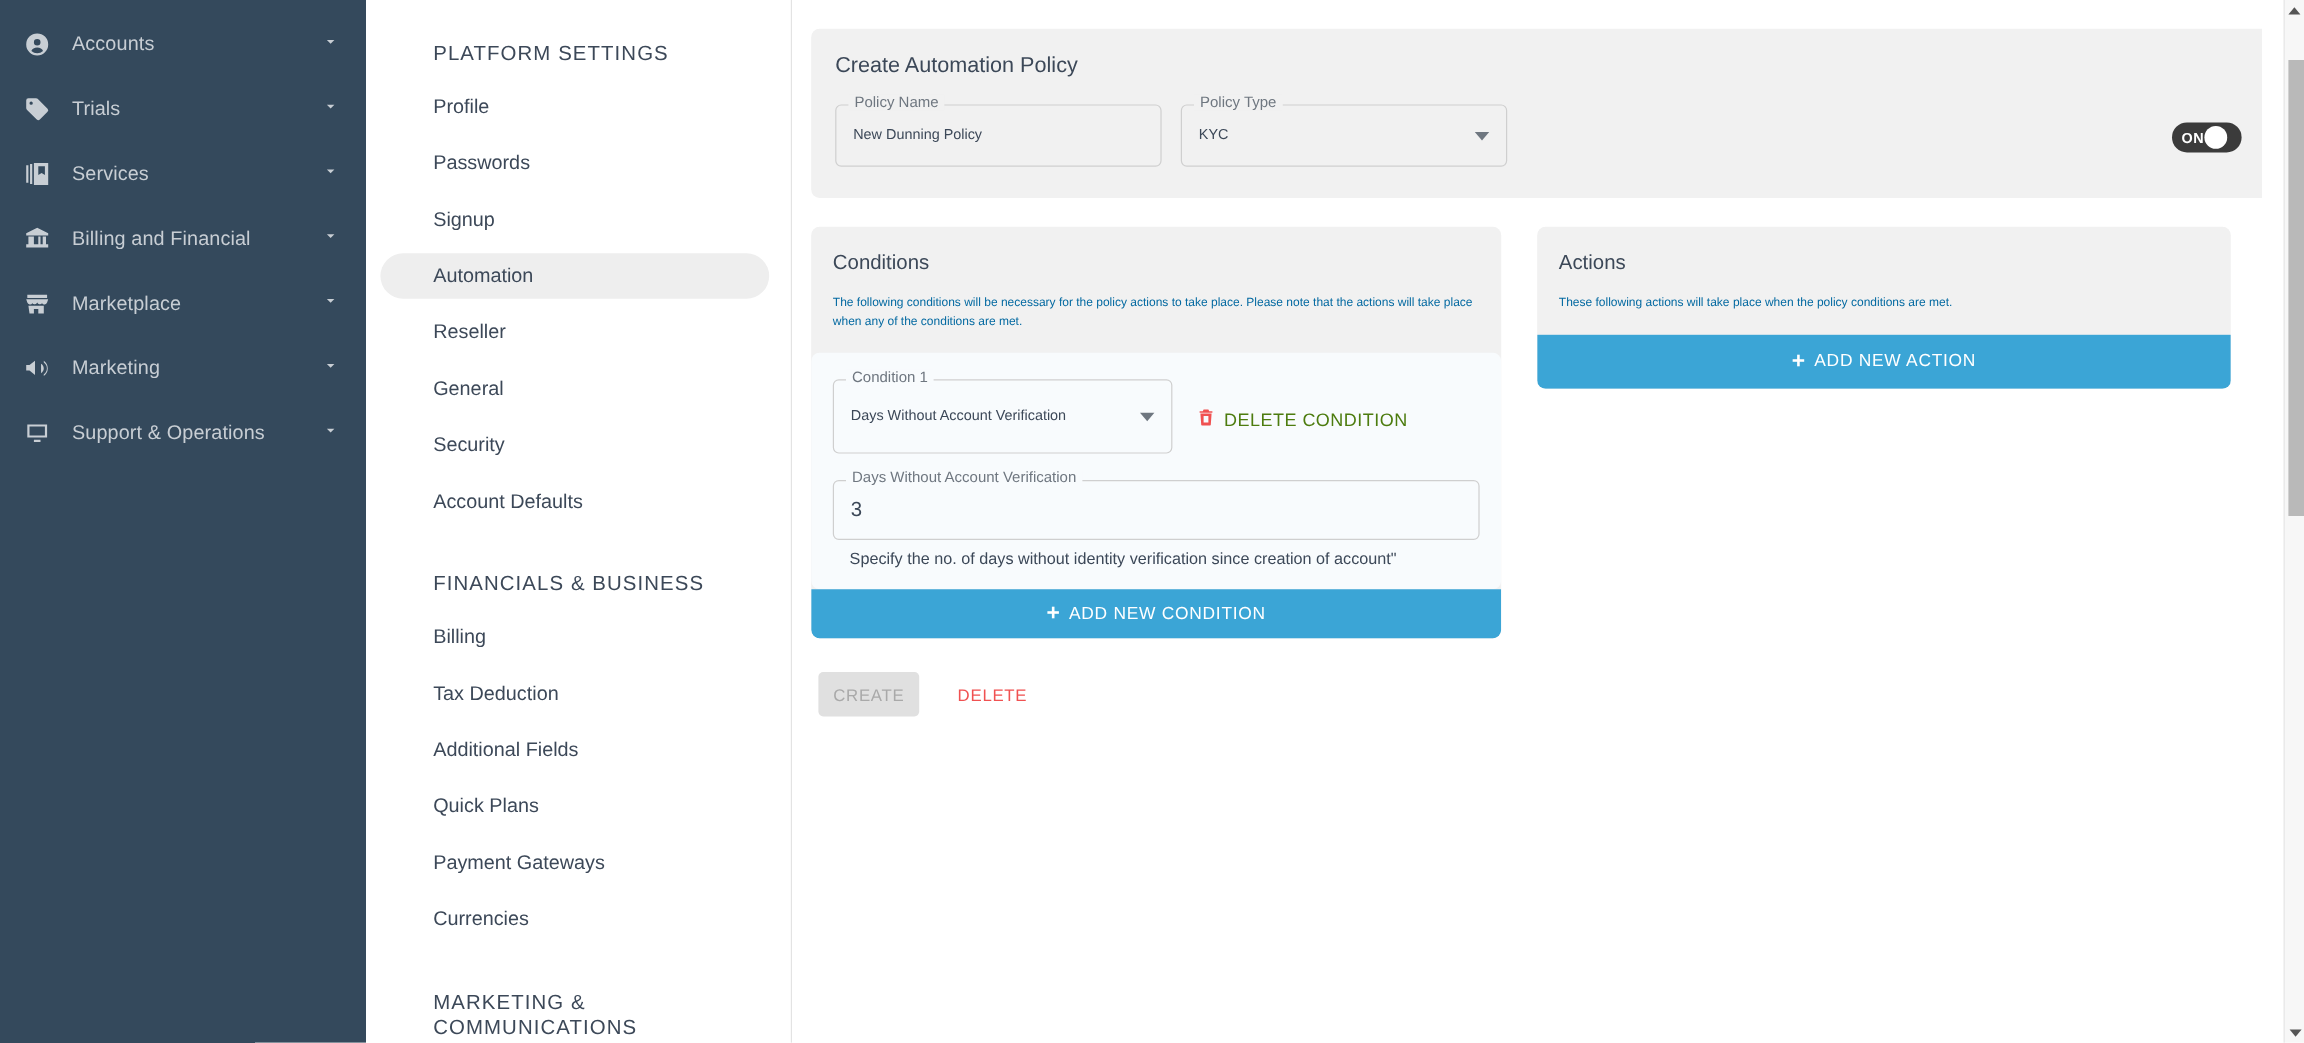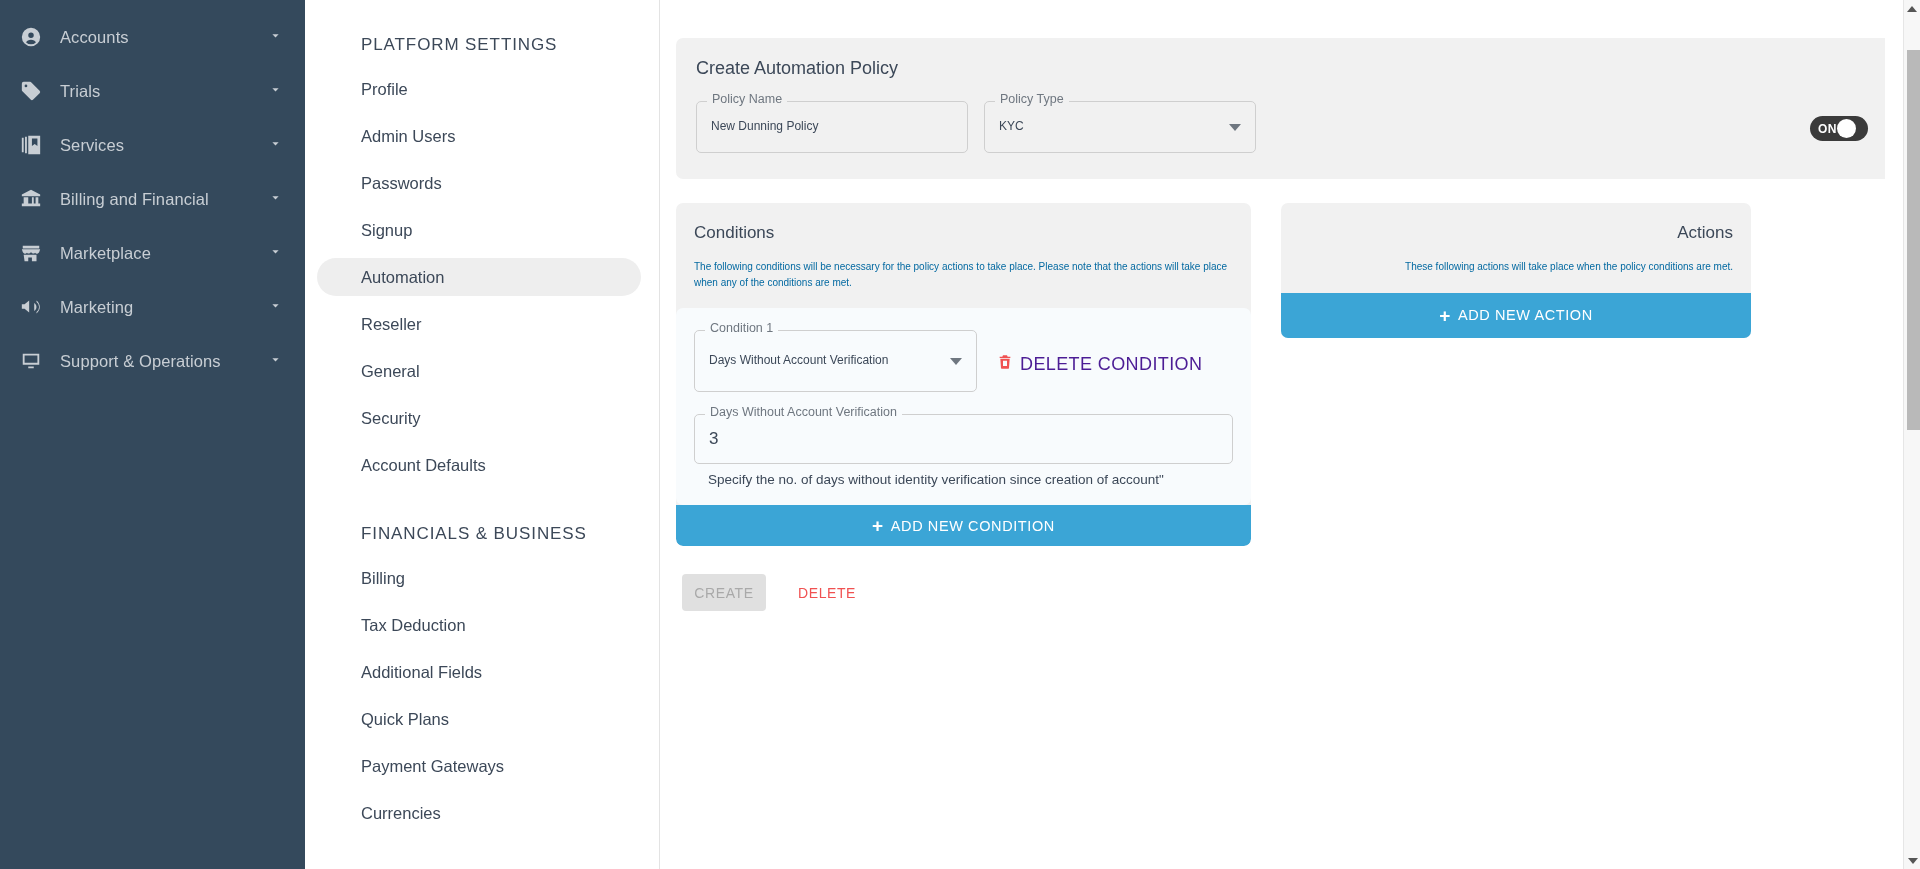--- a/index.html
+++ b/index.html
@@ -55,21 +55,21 @@
     padding: 0 18px 0 44px;
     margin: 9px 18px 9px 0;
     border-radius: 22px;
     cursor: pointer;
   }
   .sub-item.active { background: #eeeeee; }
 
   
   .main {
     flex: 1; height: 869px; background: #ffffff;
-    padding: 38px 0 0 16px;
+    padding: 24px 0 0 16px;
     position: relative; overflow: hidden;
   }
   .content { width: 1222px; }
 
   .card {
     background: #f1f1f1;
     border-radius: 7px;
   }
   .card.header-card {
     padding: 20px 30px 26px 20px;
@@ -113,39 +113,39 @@
     background: #3b3b3b;
     display: flex; align-items: center; justify-content: flex-start;
     padding: 0 3px 0 8px; cursor: pointer;
   }
   .toggle .t-txt { color: #ffffff; font-size: 12px; font-weight: bold; letter-spacing: .4px; }
   .toggle .knob { width: 19px; height: 19px; border-radius: 50%; background: #ffffff; }
 
   
   .cols { display: flex; gap: 30px; align-items: flex-start; }
   .col-cond { width: 575px; }
-  .col-act { width: 470px; text-align: right; }
+  .col-act { width: 578px; }
 
   .panel { border-radius: 7px; overflow: hidden; background: #f1f1f1; }
   .panel-head { padding: 20px 18px 18px 18px; }
   .panel-head h3 { font-size: 17px; color: #3c4858; font-weight: normal; margin-bottom: 16px; }
   .panel-head p { font-size: 10px; color: #0369a1; line-height: 1.55; }
 
   .cond-block {
     background: #f8fbfd;
     border-radius: 7px;
     padding: 22px 18px 16px 18px;
   }
   .cond-row { display: flex; align-items: flex-start; gap: 20px; }
   .f-cond { width: 283px; }
   .f-cond .box { min-height: 62px; align-items: center; }
   .f-cond .val { width: 200px; }
   .del-btn {
     display: flex; align-items: center; gap: 7px;
-    color: #4c1d95; font-size: 18px; letter-spacing: .4px;
+    color: #4d7c0f; font-size: 15px; letter-spacing: .4px;
     margin-top: 24px; cursor: pointer; white-space: nowrap;
   }
   .del-btn svg { width: 16px; height: 16px; fill: #f05151; }
   .f-days { margin-top: 22px; width: 100%; }
   .f-days .box { min-height: 50px; }
   .helper {
     font-size: 13.5px; color: #3c4858; 
     margin: 8px 0 2px 14px;
   }
 
@@ -280,23 +280,20 @@
             <path d="M7 10l5 5 5-5z"></path>
           </svg></span>
     </div>
   </nav>
 
   <aside class="subnav">
     <div class="subnav-inner">
       <div class="grp-title">PLATFORM SETTINGS</div>
       <div class="sub-item">
           <span>Profile</span>
-        </div>
-      <div class="sub-item">
-          <span>Admin Users</span>
         </div>
       <div class="sub-item">
           <span>Passwords</span>
         </div>
       <div class="sub-item">
           <span>Signup</span>
         </div>
       <div class="sub-item active">
           <span>Automation</span>
         </div>

